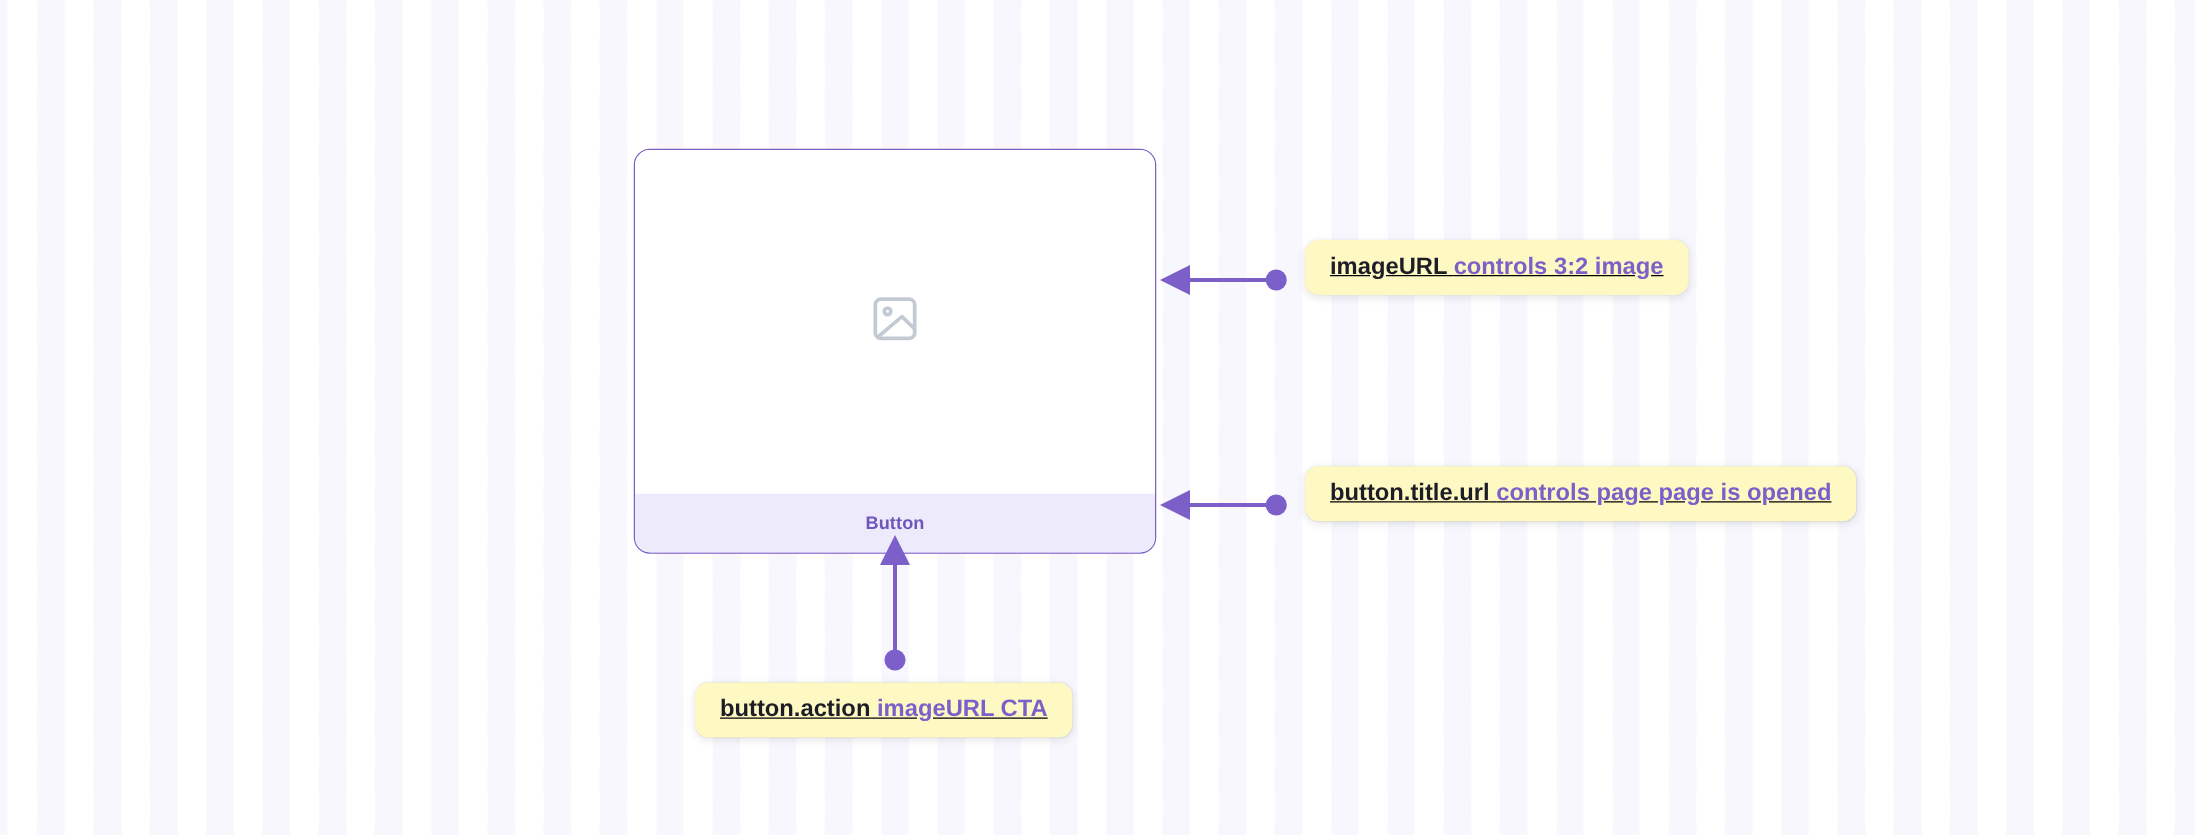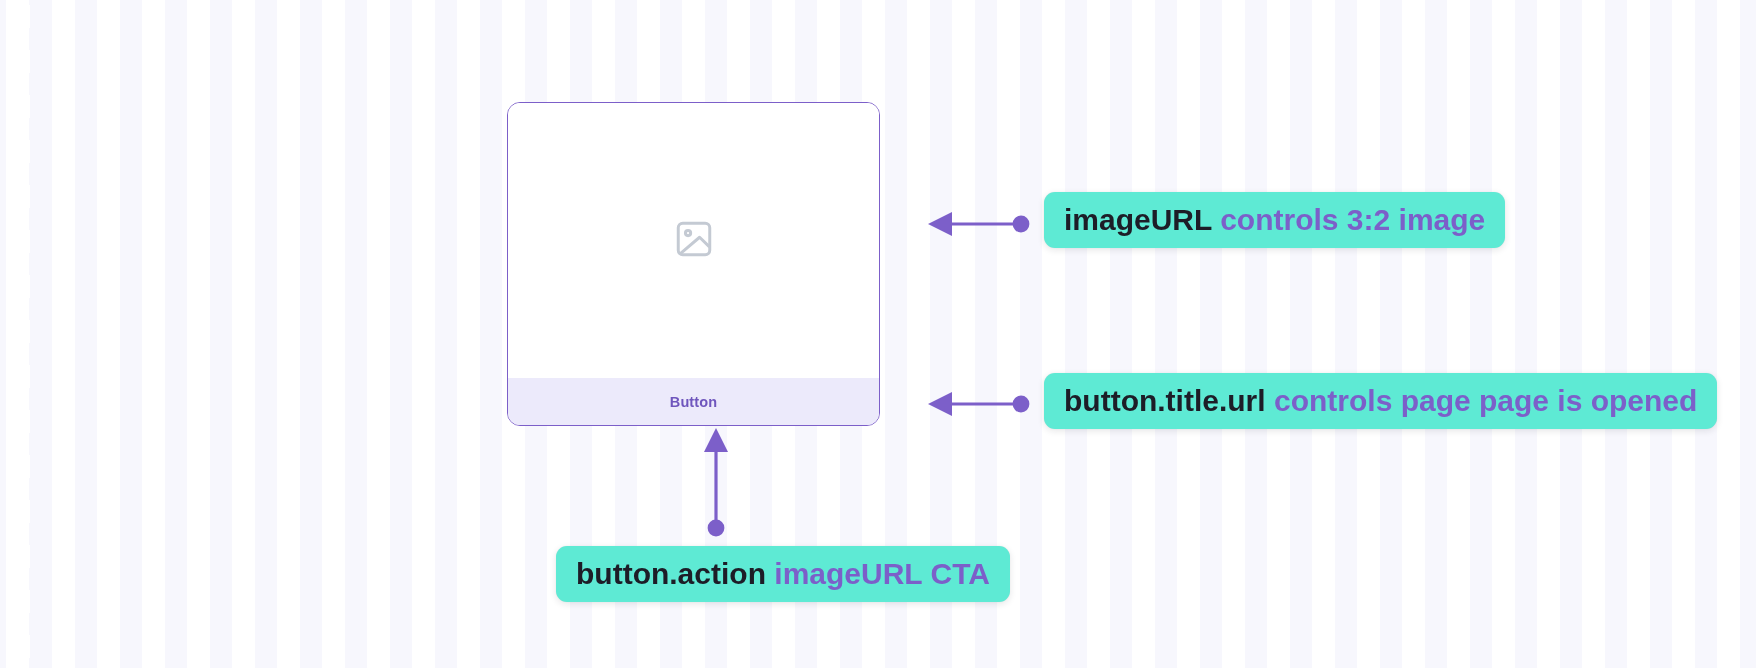--- a/index.html
+++ b/index.html
@@ -35,22 +35,22 @@
     content: "";
     position: absolute;
     inset: 0;
     background-image: radial-gradient(circle, rgba(255,255,255,0) 40%, rgba(255,255,255,0.0) 100%);
   }
 
   
   #card {
     position: absolute;
     left: 507px;
-    top: 102px;
-    width: 373px;
+    top: 119px;
+    width: 418px;
     height: 324px;
     border: 1.6px solid #7c5fc9;
     border-radius: 13px;
     background: #ffffff;
     box-sizing: border-box;
     overflow: hidden;
     display: flex;
     flex-direction: column;
   }
   #card-image-area {
@@ -74,29 +74,30 @@
   #card-button-label {
     color: #6f56bd;
     font-size: 14.5px;
     font-weight: 700;
     letter-spacing: .1px;
   }
 
   
   .callout {
     position: absolute;
-    background: #5eead4;
+    background: #fef9c3;
     border-radius: 11px;
     box-shadow: 0 2px 7px rgba(23,23,40,0.11), 0 0 1px rgba(23,23,40,0.10);
     padding: 12px 20px;
     white-space: nowrap;
-    font-size: 30px;
+    font-size: 19px;
     line-height: 1.05;
     font-weight: 700;
     box-sizing: border-box;
+    text-decoration: underline;
   }
   .callout .code-token {
     color: #1d1d27;
   }
   .callout .desc-token {
     color: #7c5fc9;
   }
 
   #callout-image   { left: 1044px; top: 192px; }
   #callout-action  { left: 1044px; top: 373px; }

